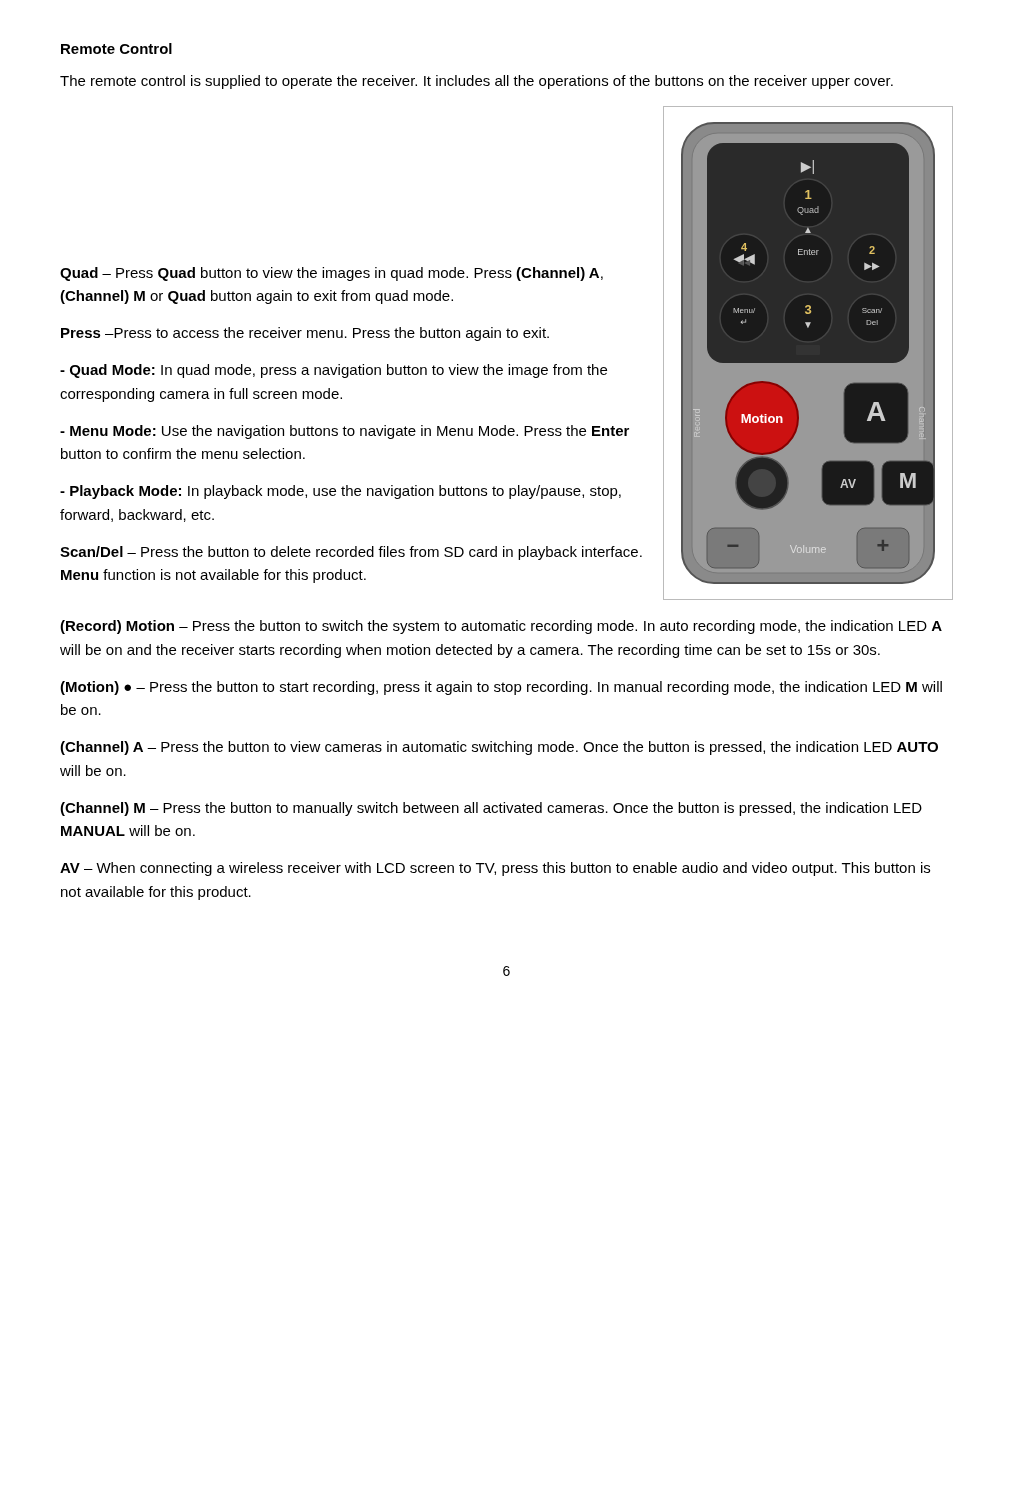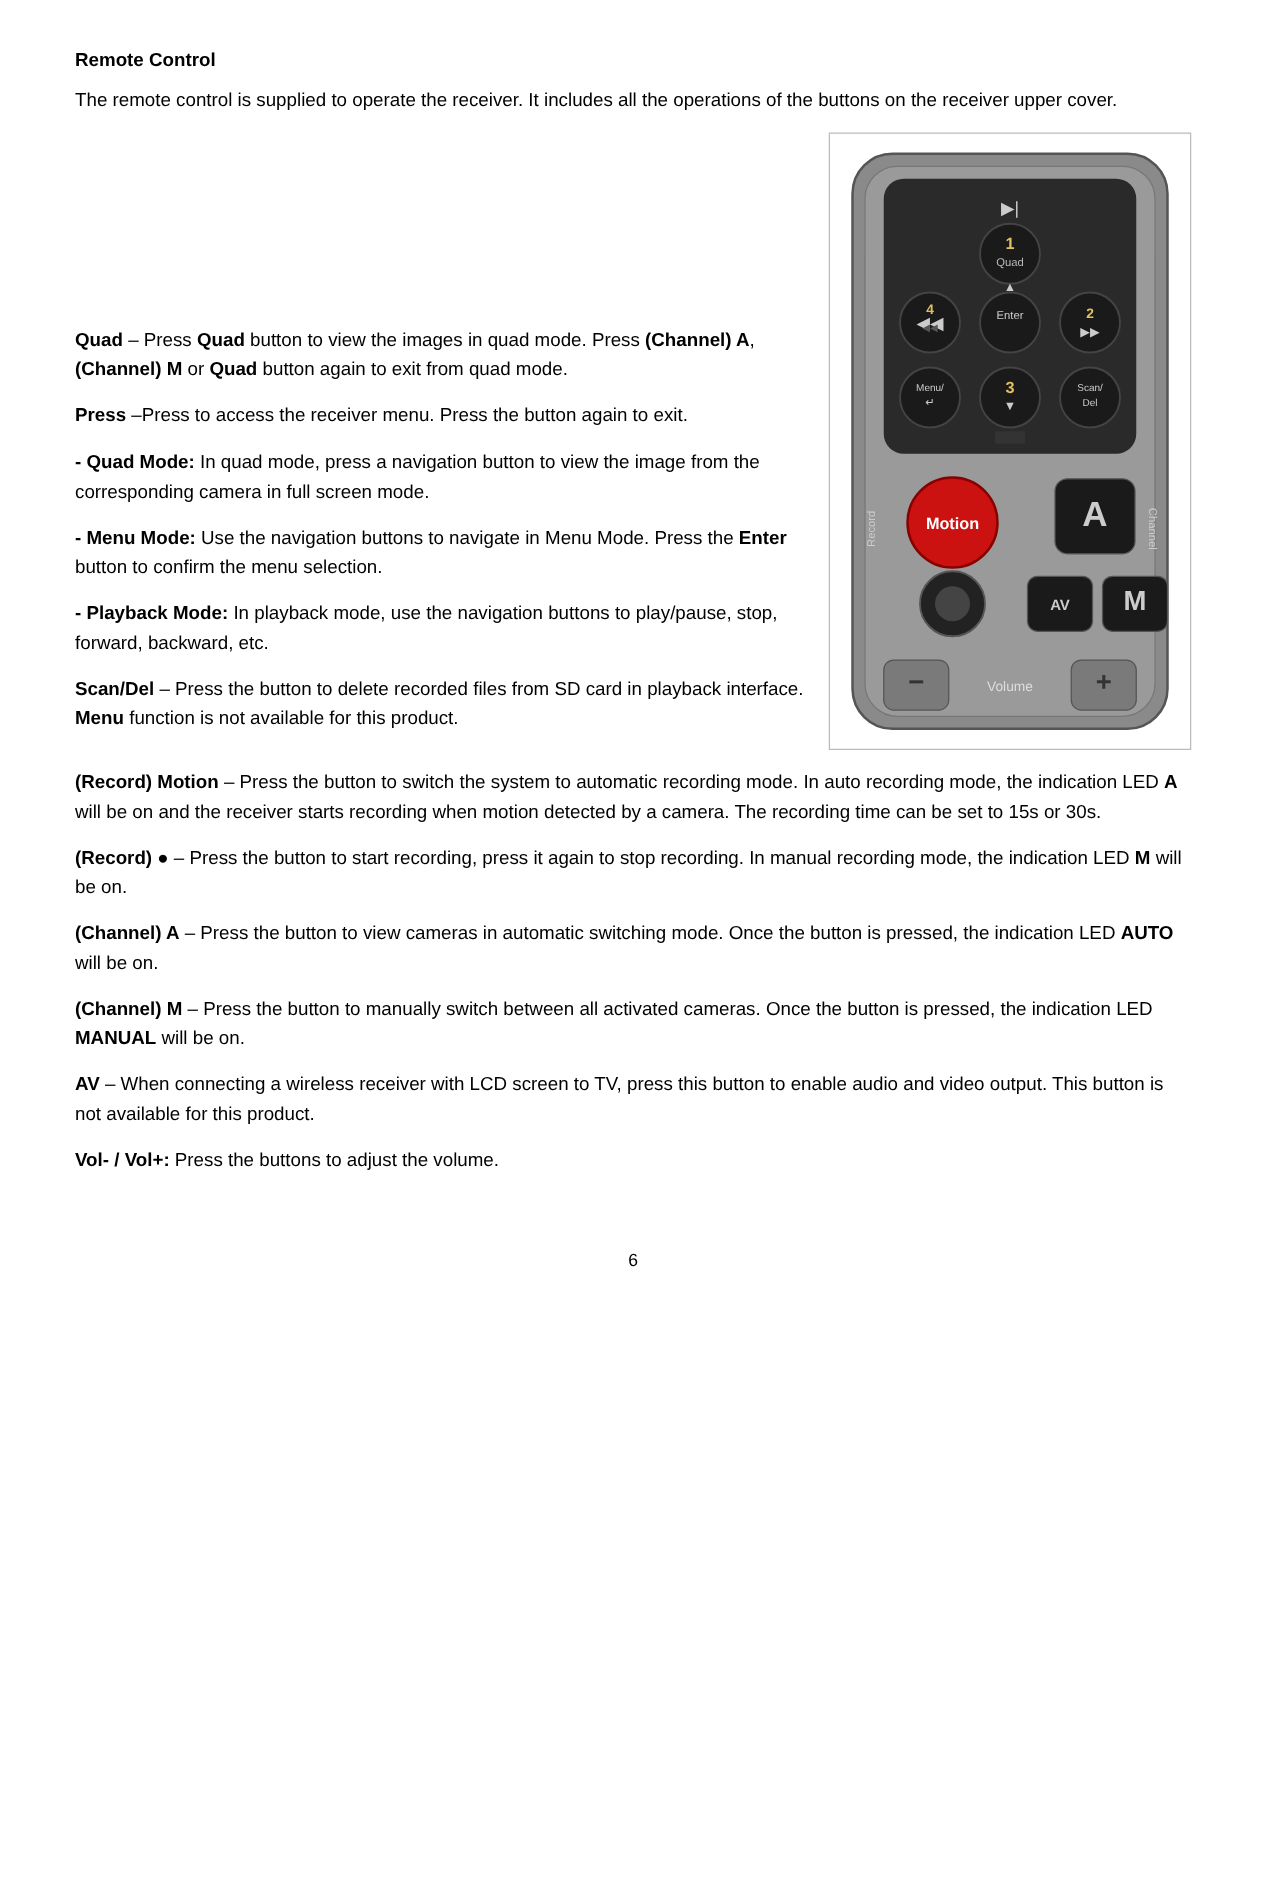--- a/index.html
+++ b/index.html
@@ -148,20 +148,19 @@
         <text x="136" y="120" text-anchor="middle" fill="#ccc" font-size="10" font-family="Arial">▲</text>
 
         <text x="72" y="152" text-anchor="middle" fill="#555" font-size="8" font-family="Arial">◀◀</text>
       </svg>
     </div>
   </div>
 </div>
 
 <div class="section-below">
   <div class="para"><b>(Record) Motion</b> – Press the button to switch the system to automatic recording mode. In auto recording mode, the indication LED <b>A</b> will be on and the receiver starts recording when motion detected by a camera. The recording time can be set to 15s or 30s.</div>
-  <div class="para"><b>(Record) ●</b> – Press the button to start recording, press it again to stop recording. In manual recording mode, the indication LED <b>M</b> will be on.</div>
+  <div class="para"><b>(Motion) ●</b> – Press the button to start recording, press it again to stop recording. In manual recording mode, the indication LED <b>M</b> will be on.</div>
   <div class="para"><b>(Channel) A</b> – Press the button to view cameras in automatic switching mode. Once the button is pressed, the indication LED <b>AUTO</b> will be on.</div>
   <div class="para"><b>(Channel) M</b> – Press the button to manually switch between all activated cameras. Once the button is pressed, the indication LED <b>MANUAL</b> will be on.</div>
   <div class="para"><b>AV</b> – When connecting a wireless receiver with LCD screen to TV, press this button to enable audio and video output. This button is not available for this product.</div>
-  <div class="para"><b>Vol- / Vol+:</b> Press the buttons to adjust the volume.</div>
 </div>
 
 <div class="page-number">6</div>
 
 </body></html>

